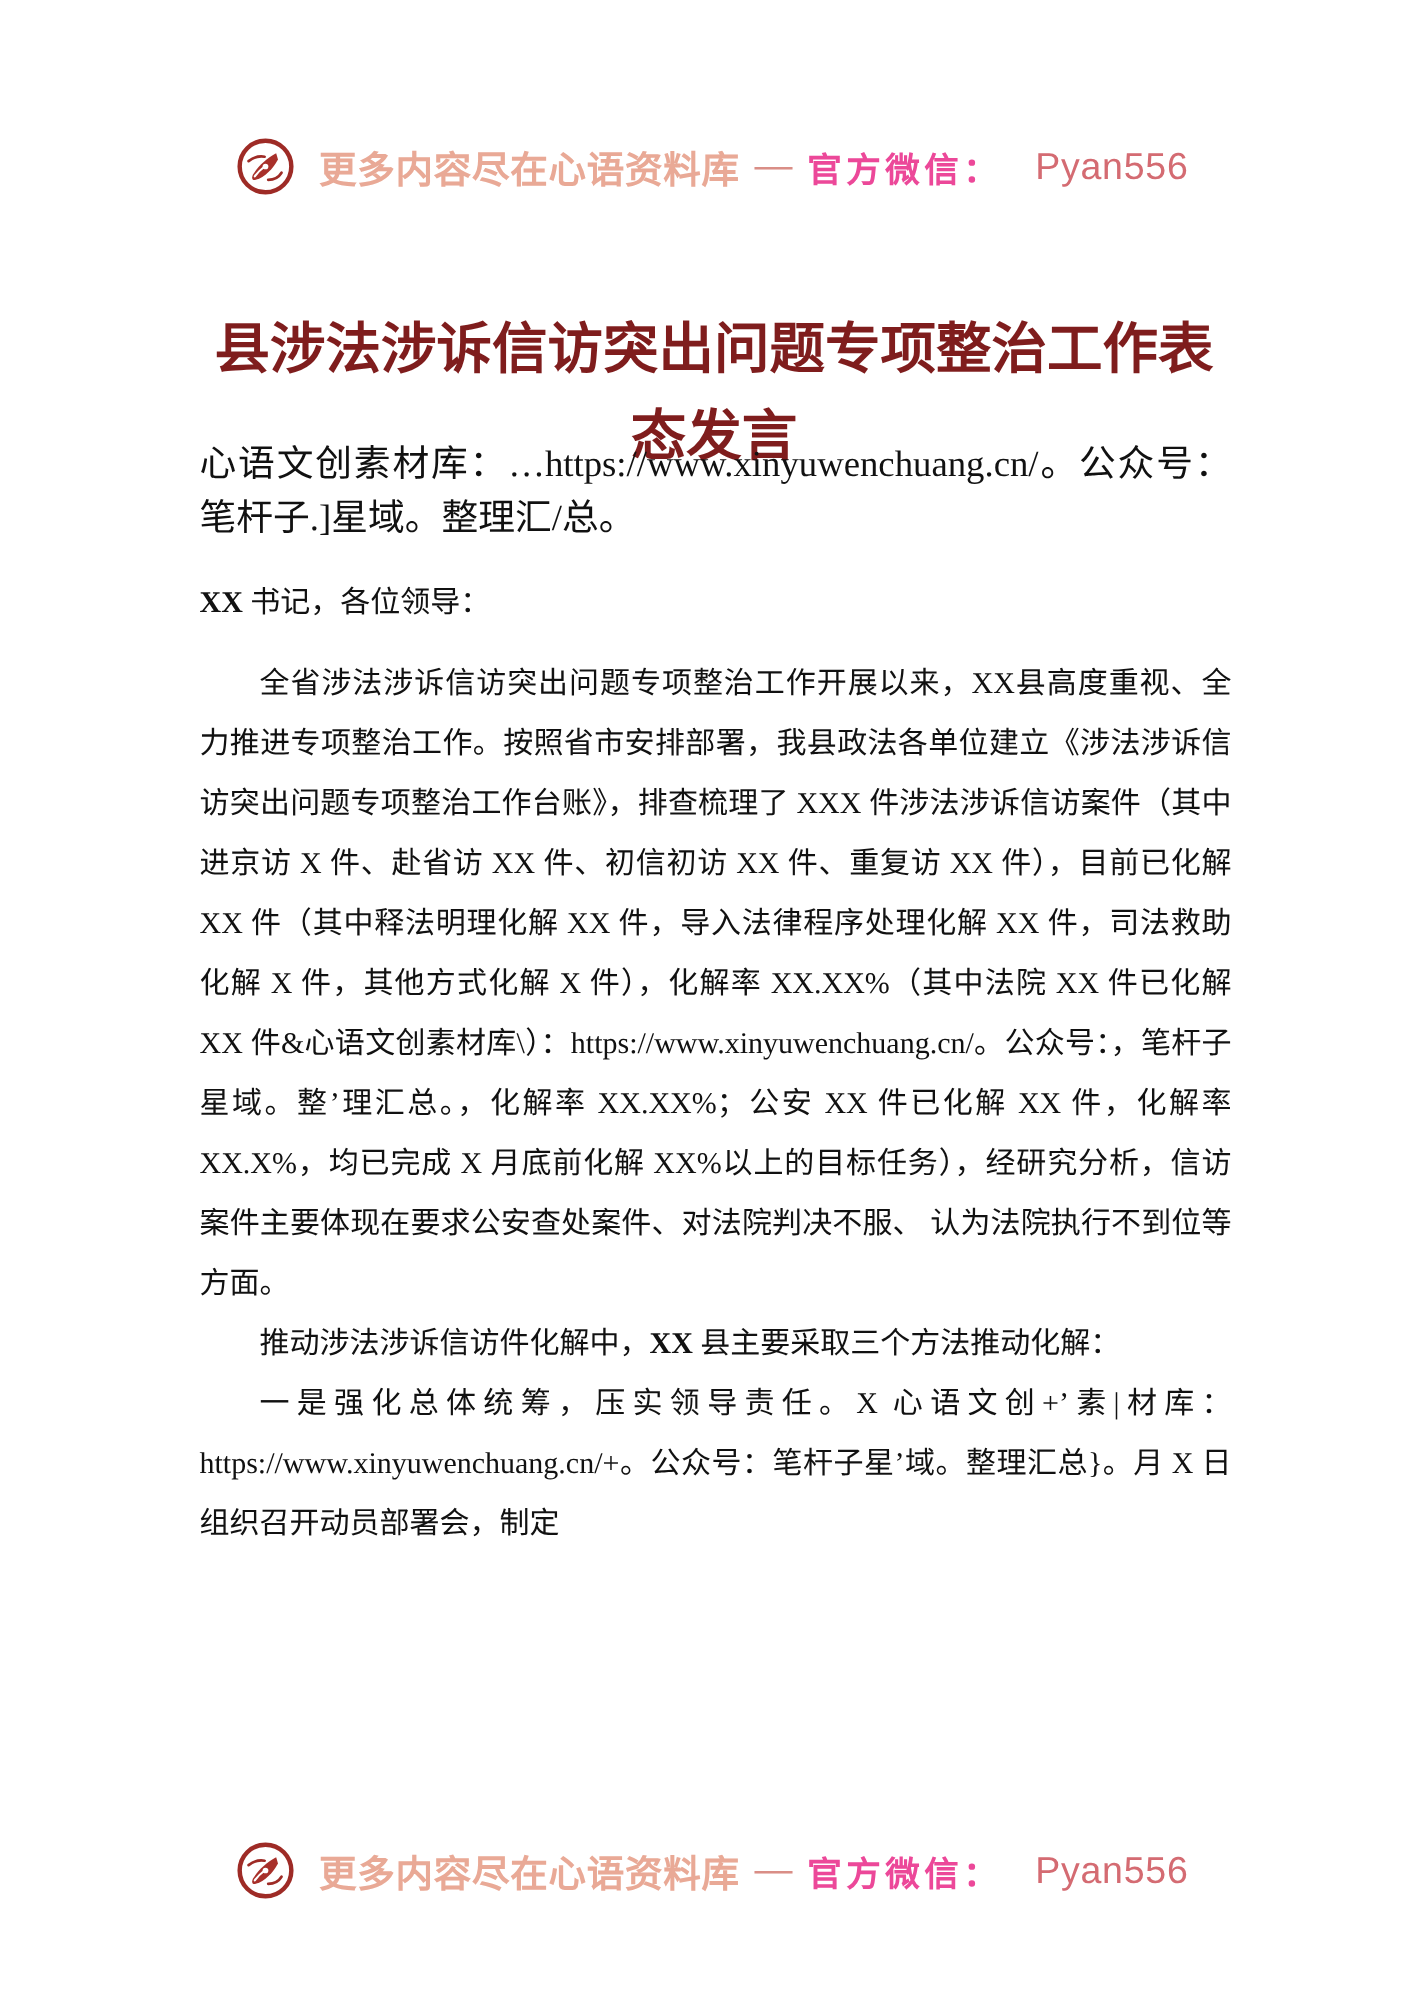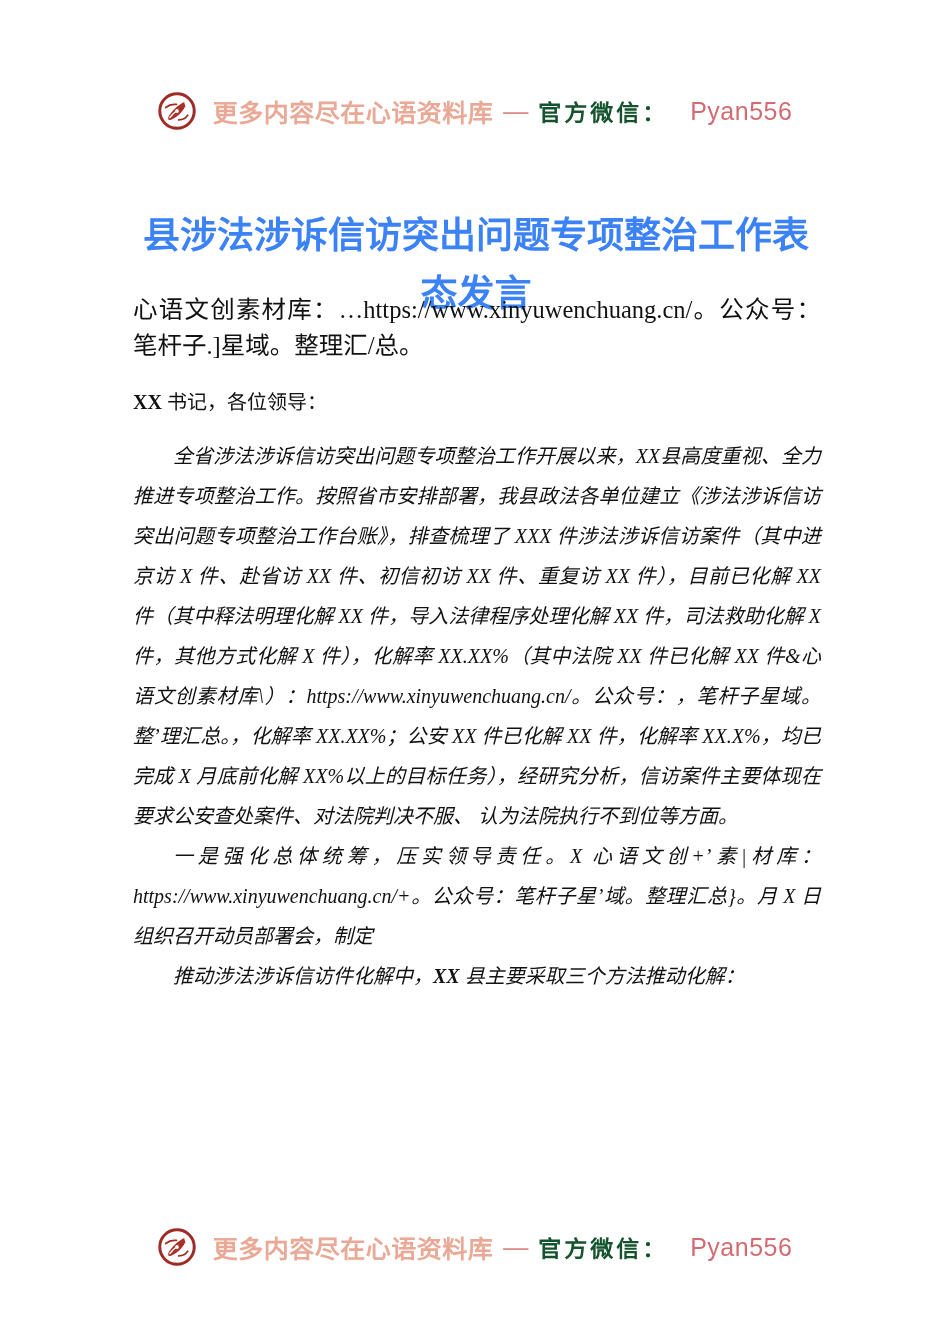--- a/index.html
+++ b/index.html
@@ -52,44 +52,44 @@
     font-family: "Liberation Serif", "DejaVu Serif", serif;
     font-weight: bold;
     font-size: 25px;
     color: #d98e86;
   }
   .wm-text-b {
     font-family: "Liberation Serif", "DejaVu Serif", serif;
     font-weight: bold;
     font-size: 23px;
     letter-spacing: 3px;
-    color: #14532d;
+    color: #ec4899;
   }
   .wm-text-c {
     font-family: "Liberation Sans", "DejaVu Sans", sans-serif;
     font-weight: normal;
     font-size: 25px;
     letter-spacing: 0.5px;
     color: #d46b72;
     margin-left: 12px;
   }
 
   
   .doc-title {
     position: absolute;
     top: 182px;
     left: 133px;
     width: 686px;
     text-align: center;
-    font-family: Liberation Sans, sans-serif;
+    font-family: Liberation Mono, monospace;
     font-weight: bold;
     font-size: 37px;
     line-height: 58px;
     letter-spacing: 0px;
-    color: #3b82f6;
+    color: #7f1d1d;
   }
 
   
   .body-block {
     position: absolute;
     top: 292px;
     left: 133px;
     width: 688px;
   }
   p.para {
@@ -97,21 +97,21 @@
     padding: 0;
     font-size: 20px;
     line-height: 40px;
     text-align: justify;
     text-justify: inter-character;
     text-align-last: left;
     letter-spacing: 0px;
     color: #111111;
     font-family: "Liberation Serif", "DejaVu Serif", serif;
   }
-  p.indent { text-indent: 2em; font-style: italic; }
+  p.indent { text-indent: 2em; }
   p.src {
     font-size: 24.5px;
     line-height: 36px;
   }
   .b { font-weight: bold; }
 </style>
 </head>
 <body>
 
 <div class="page">
@@ -139,25 +139,25 @@
   <div class="body-block">
 
     <p class="para src">心语文创素材库：…https://www.xinyuwenchuang.cn/。公众号：笔杆子.]星域。整理汇/总。</p>
 
     <p class="para" style="margin-top:18px;">
       <span class="b">XX</span><span> 书记，各位领导：</span>
     </p>
 
     <p class="para indent" style="margin-top:14px;">全省涉法涉诉信访突出问题专项整治工作开展以来，XX县高度重视、全力推进专项整治工作。按照省市安排部署，我县政法各单位建立《涉法涉诉信访突出问题专项整治工作台账》，排查梳理了 XXX 件涉法涉诉信访案件（其中进京访 X 件、赴省访 XX 件、初信初访 XX 件、重复访 XX 件），目前已化解 XX 件（其中释法明理化解 XX 件，导入法律程序处理化解 XX 件，司法救助化解 X 件，其他方式化解 X 件），化解率 XX.XX%（其中法院 XX 件已化解 XX 件&amp;心语文创素材库\）：https://www.xinyuwenchuang.cn/。公众号：，笔杆子星域。整’理汇总。，化解率 XX.XX%；公安 XX 件已化解 XX 件，化解率 XX.X%，均已完成 X 月底前化解 XX%以上的目标任务），经研究分析，信访案件主要体现在要求公安查处案件、对法院判决不服、 认为法院执行不到位等方面。</p>
 
-    <p class="para indent">一是强化总体统筹，压实领导责任。X 心语文创+’素|材库：https://www.xinyuwenchuang.cn/+。公众号：笔杆子星’域。整理汇总}。月 X 日组织召开动员部署会，制定</p>
-
     <p class="para indent">
       <span>推动涉法涉诉信访件化解中，</span><span class="b">XX</span><span> 县主要采取三个方法推动化解：</span>
     </p>
+
+    <p class="para indent">一是强化总体统筹，压实领导责任。X 心语文创+’素|材库：https://www.xinyuwenchuang.cn/+。公众号：笔杆子星’域。整理汇总}。月 X 日组织召开动员部署会，制定</p>
 
   </div>
 
   <div class="watermark watermark-bottom">
     <svg class="wm-logo" viewBox="0 0 64 64" aria-hidden="true">
       <circle cx="32" cy="32" r="29" fill="none" stroke="#9e2b26" stroke-width="5"></circle>
       <path d="M44 17 C34 22 24 31 18 41 C16 45 17 48 21 47 C31 44 41 34 46 24 Z" fill="#a8302a"></path>
       <path d="M20 43 C23 39 27 35 31 32" fill="none" stroke="#ffffff" stroke-width="2.4" stroke-linecap="round"></path>
       <path d="M13 26 C18 22 25 20 31 21" fill="none" stroke="#9e2b26" stroke-width="3" stroke-linecap="round"></path>
       <path d="M35 47 C41 47 47 44 50 39" fill="none" stroke="#9e2b26" stroke-width="3" stroke-linecap="round"></path>

